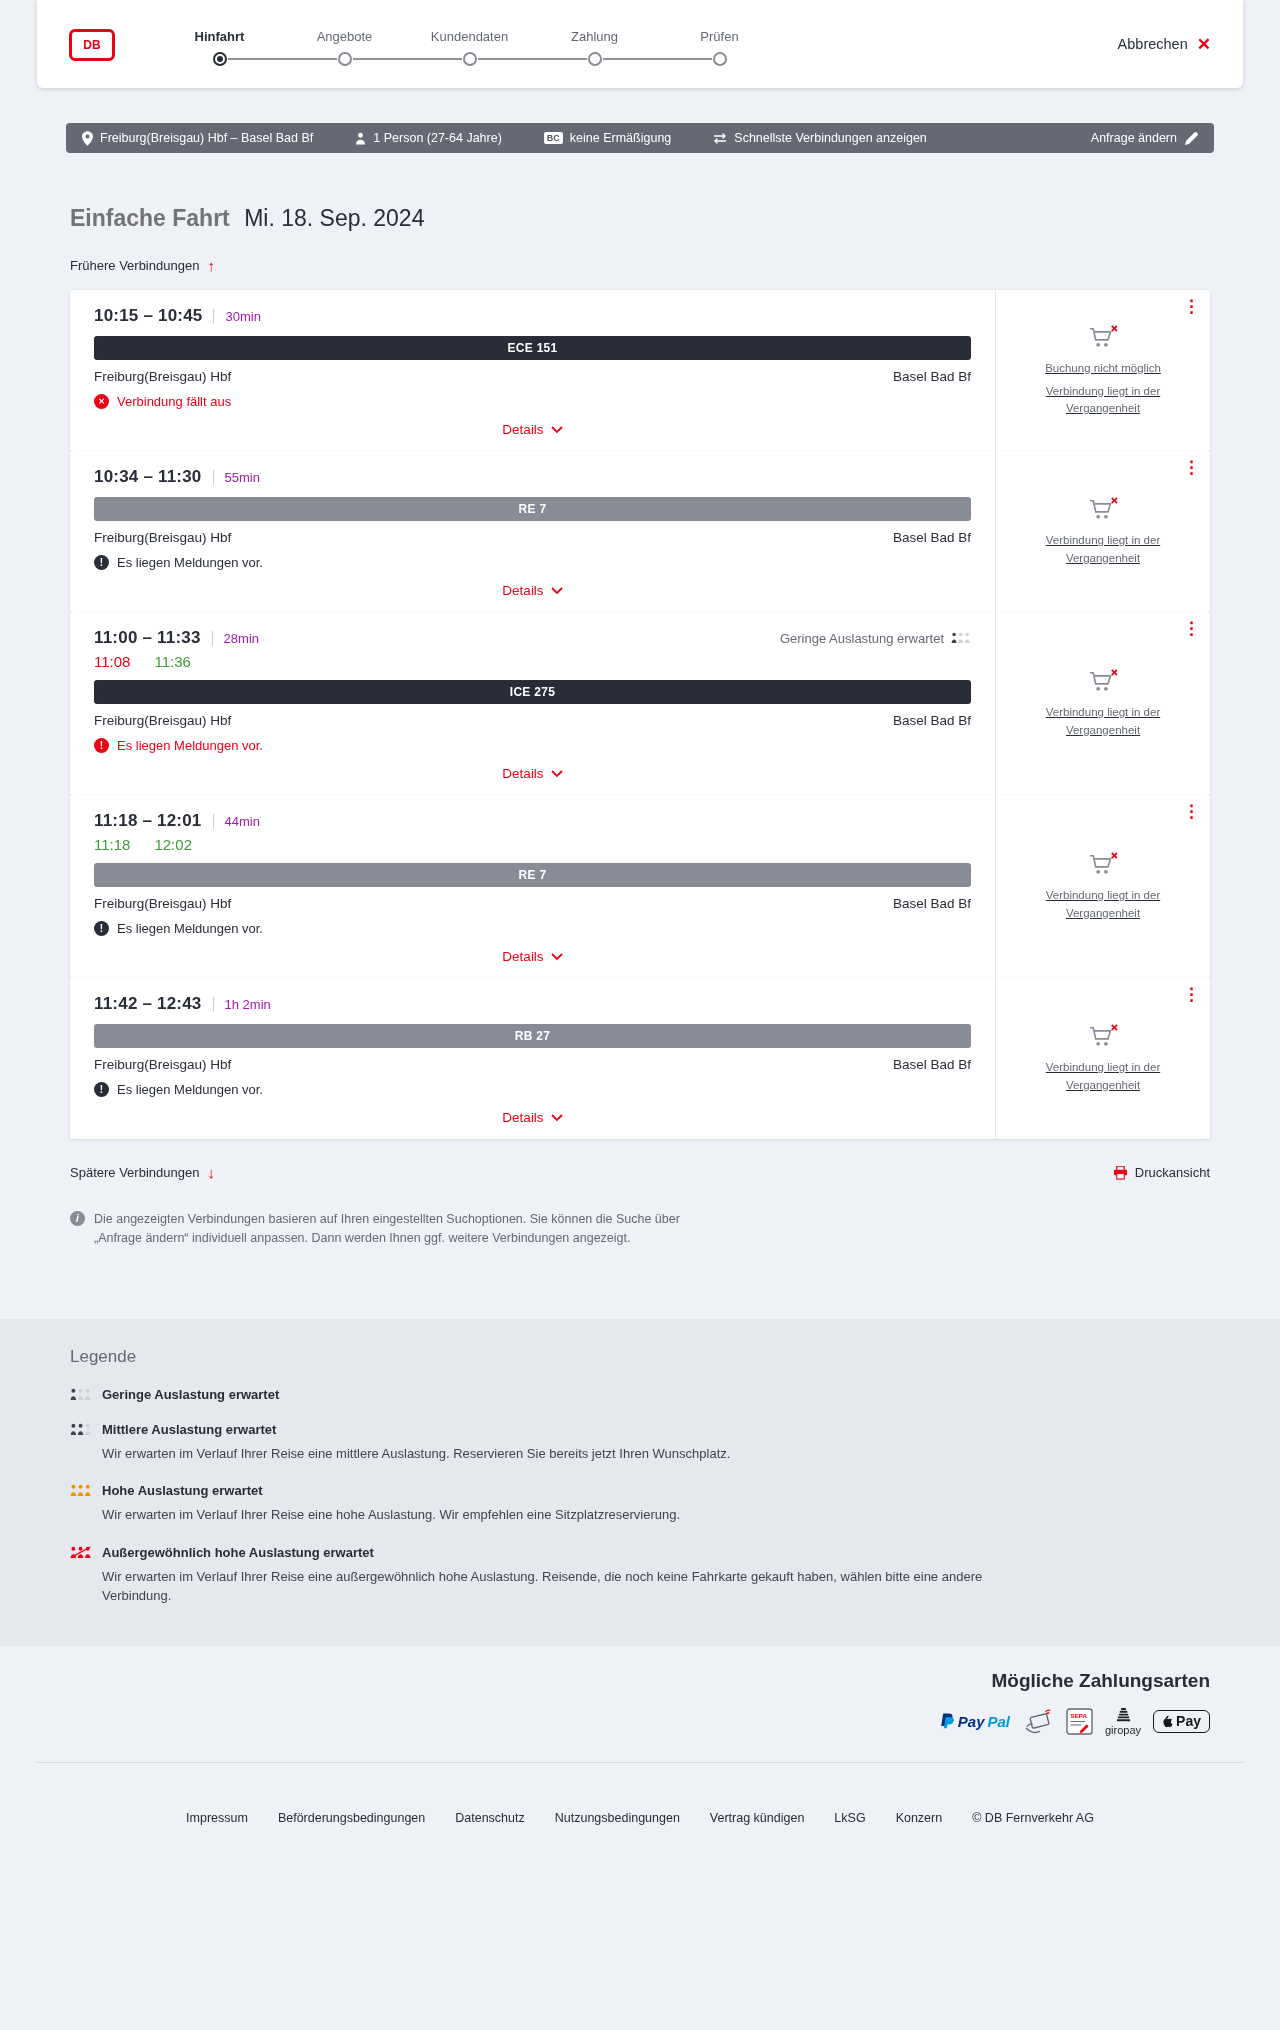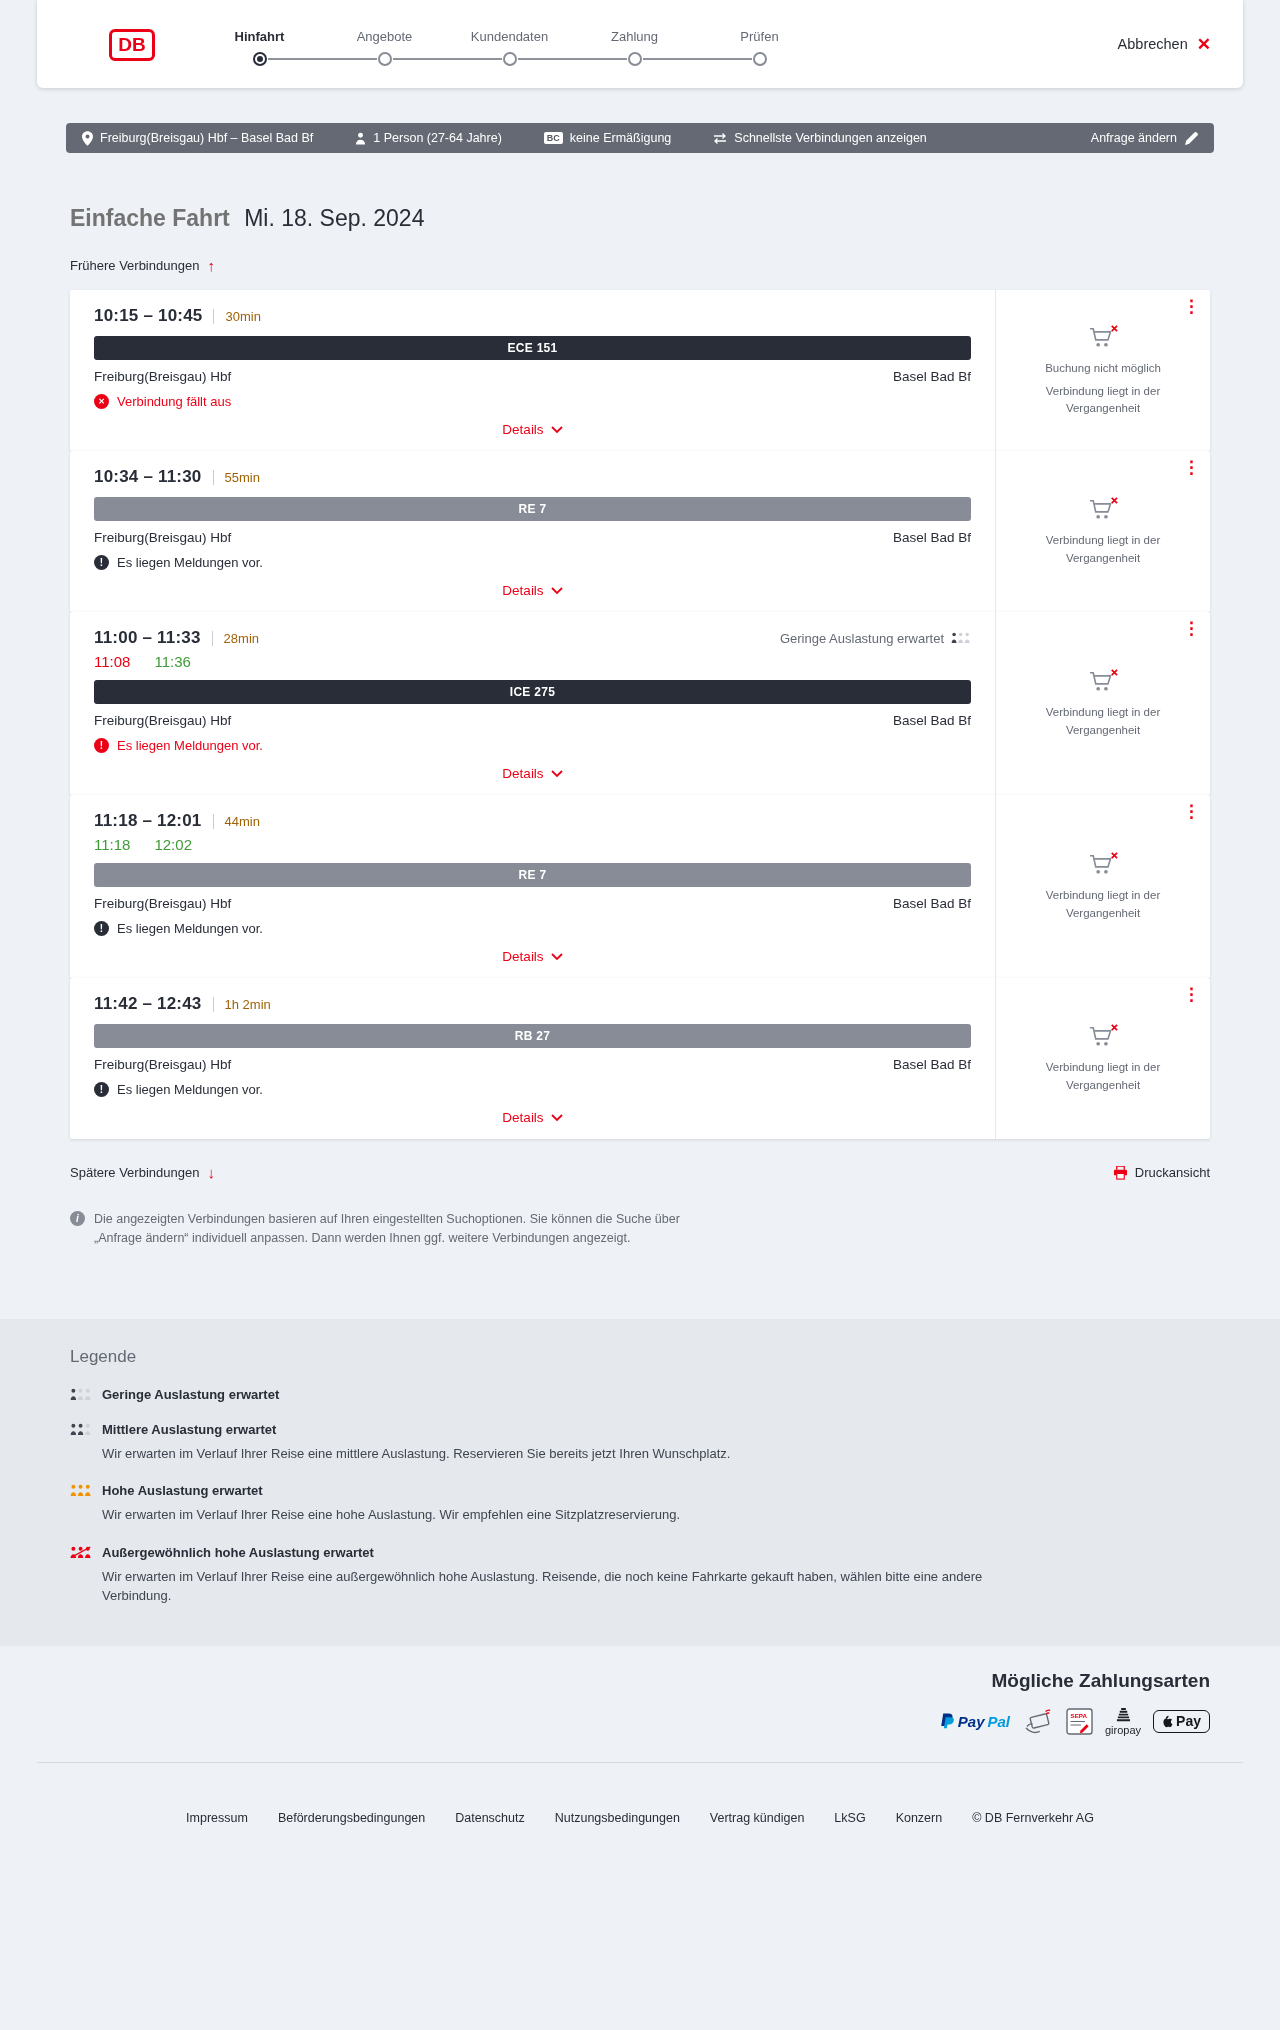--- a/index.html
+++ b/index.html
@@ -16,24 +16,23 @@
   
   .app-header {
     width:1206px; height:88px; margin:0 auto;
     background:#fff; border-radius:0 0 6px 6px;
     box-shadow:0 1px 4px rgba(40,45,55,.18);
     display:flex; align-items:center; padding:0 32px;
     position:relative;
   }
   .db-logo {
     width:46px; height:32px; border:3px solid #ec0016; border-radius:6px;
-    color:#ec0016; font-weight:bold; font-size:19px; letter-spacing:0;
+    color:#ec0016; font-weight:bold; font-size:12px; letter-spacing:0;
     display:flex; align-items:center; justify-content:center;
     margin-top:2px;
-    margin-left:40px;
   }
   .stepper { display:flex; margin-left:42px; margin-top:6px; }
   .step { width:125px; display:flex; flex-direction:column; align-items:center; gap:8px; position:relative; }
   .step-label { font-size:13px; color:#646973; white-space:nowrap; }
   .step.active .step-label { color:#282d37; font-weight:bold; }
   .step .dot {
     width:14px; height:14px; border-radius:50%;
     background:#fff; border:2px solid #878c96; z-index:1; position:relative;
   }
   .step.active .dot { border-color:#282d37; }
@@ -72,21 +71,21 @@
 
   #connections-list { margin-top:16px; display:flex; flex-direction:column; }
   .card {
     display:flex; background:#fff; border-radius:2px;
     box-shadow:0 1px 3px rgba(40,45,55,.14);
   }
   .card-main { flex:1; padding:16px 24px 13px; }
   .times-row { display:flex; align-items:center; gap:11px; }
   .times { font-size:17px; font-weight:bold; letter-spacing:.2px; }
   .vline { width:1px; height:15px; background:#c9cdd3; }
-  .duration { font-size:13px; color:#a16207; }
+  .duration { font-size:13px; color:#a21caf; }
   .occupancy { margin-left:auto; display:inline-flex; align-items:center; gap:7px; font-size:13px; color:#646973; }
   .realtime-row { margin-top:5px; display:flex; gap:24px; font-size:15px; }
   .on-time { color:#3f9b37; }
   .delayed { color:#ec0016; }
   .train-bar {
     margin-top:10px; height:24px; border-radius:3px;
     display:flex; align-items:center; justify-content:center;
     color:#fff; font-size:12px; font-weight:bold; letter-spacing:.3px;
   }
   .train-dark { background:#282d37; }
@@ -106,21 +105,21 @@
   .alert-notice .alert-icon { background:#282d37; }
   .details-row { margin-top:11px; text-align:center; }
   .details-btn { color:#ec0016; font-size:13.5px; display:inline-flex; align-items:center; gap:7px; }
 
   .card-side {
     width:215px; border-left:1px solid #e4e7eb; position:relative;
     display:flex; flex-direction:column; align-items:center; justify-content:center;
     padding:14px 18px; text-align:center;
   }
   .kebab { position:absolute; top:8px; right:10px; color:#ec0016; font-size:17px; font-weight:bold; line-height:1; }
-  .side-notes { margin-top:11px; }
+  .side-notes { margin-top:11px;text-decoration:underline; }
   .side-note { font-size:11.5px; color:#646973; line-height:1.5; max-width:160px; }
   .side-note + .side-note { margin-top:6px; }
 
   .later-row { margin-top:26px; display:flex; justify-content:space-between; align-items:center; }
   .print-btn { display:inline-flex; align-items:center; gap:7px; font-size:13px; color:#282d37; }
 
   .info-note { margin-top:30px; display:flex; gap:9px; max-width:620px; }
   .info-icon {
     flex:0 0 auto; width:15px; height:15px; border-radius:50%;
     background:#878c96; color:#fff; font-size:10px; font-weight:bold; font-style:italic;

